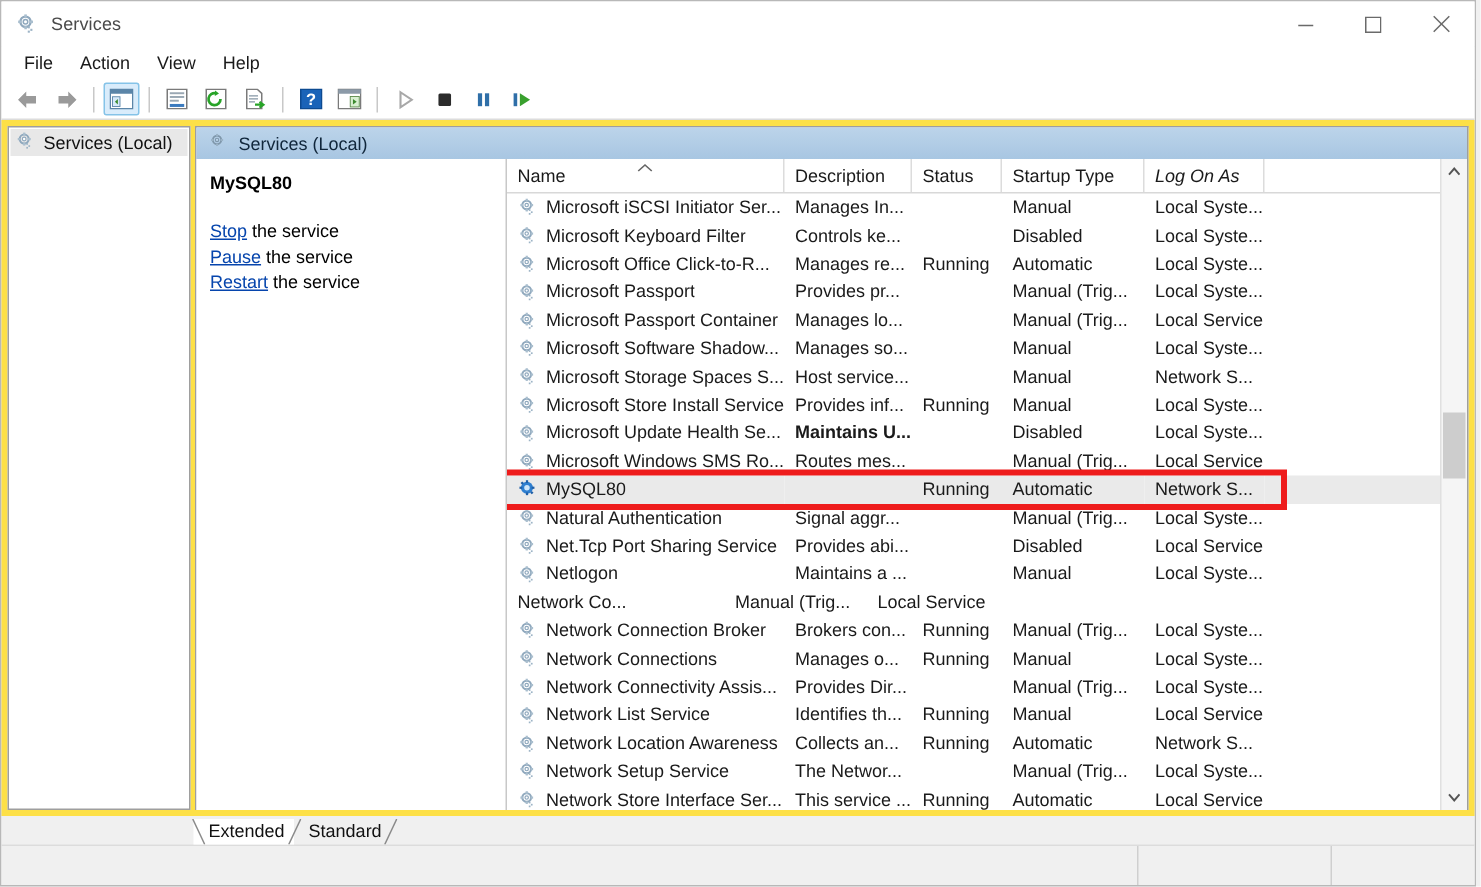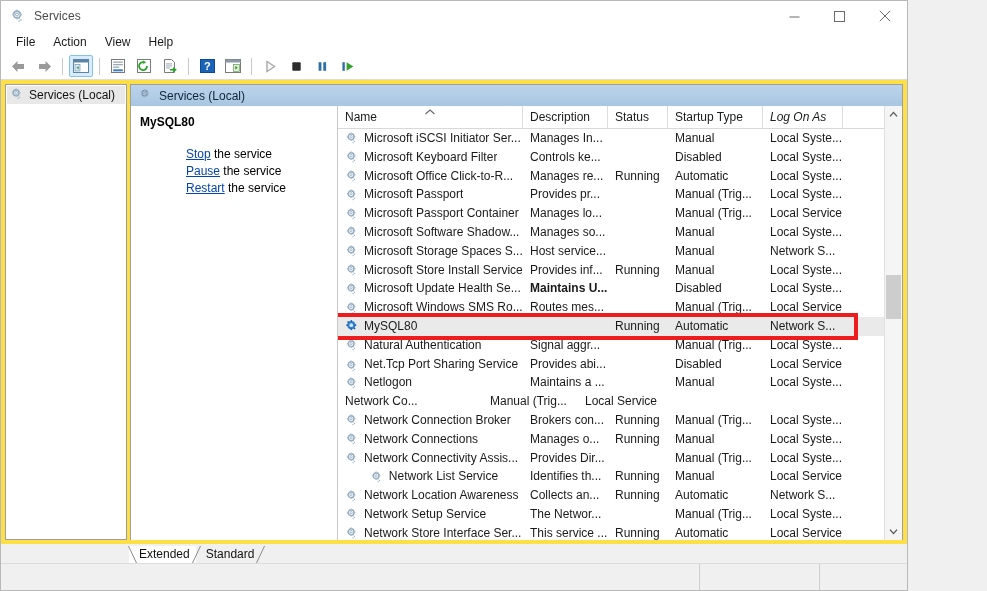--- a/index.html
+++ b/index.html
@@ -10,21 +10,21 @@
     width: 987px;
     height: 591px;
     overflow: hidden;
     font-family: "Liberation Sans", sans-serif;
     font-size: 12px;
     color: #000;
     background: #f0f0f0;
   }
   #app {
     position: relative;
-    width: 908px;
+    width: 984px;
     height: 591px;
     background: #ffffff;
     box-sizing: border-box;
     border: 1px solid #b8b8b8;
     display: flex;
     flex-direction: column;
   }
 
   
   .titlebar {
@@ -190,21 +190,20 @@
   .detail-title {
     font-size: 12px;
     font-weight: bold;
     color: #000;
     margin-bottom: 17px;
   }
   .detail-link-row {
     font-size: 12px;
     line-height: 17px;
     color: #000;
-    margin-left: 46px;
   }
   .detail-link-row .lnk {
     color: #0645ad;
     text-decoration: underline;
   }
   .detail-divider {
     position: absolute;
     top: 0;
     right: 0;
     bottom: 0;
@@ -915,21 +914,21 @@
                       </svg></span>
                     <span class="nm">Natural Authentication</span>
                   </div>
                   <div class="cell" style="width: 85px;">Signal aggr...</div>
                   <div class="cell" style="width: 60px;"></div>
                   <div class="cell" style="width: 95px;">Manual (Trig...</div>
                   <div class="cell" style="width: 80px;">Local Syste...</div>
                   <div class="cell" style="flex: 1 1 auto;"></div>
                 </div>
                 <div class="row">
-                  <div class="cell-name" style="width: 185px; align-items: flex-end;">
+                  <div class="cell-name" style="width: 185px;">
                     <span class="svc-ico"><svg width="14" height="14" viewBox="0 0 16 16">
                         <circle cx="7" cy="6.5" r="3.3" fill="none" stroke="#8fa8bd" stroke-width="1.6"></circle>
                         <circle cx="7" cy="6.5" r="1.3" fill="#ffffff" stroke="#8fa8bd" stroke-width="0.9"></circle>
                         <g fill="#a9bece">
                           <rect x="6.2" y="1.7" width="1.7" height="2"></rect>
                           <rect x="6.2" y="9.4" width="1.7" height="2"></rect>
                           <rect x="2.2" y="5.7" width="2" height="1.7"></rect>
                           <rect x="9.9" y="5.7" width="2" height="1.7"></rect>
                         </g>
                         <g fill="#9db4c6">
@@ -1047,21 +1046,21 @@
                       </svg></span>
                     <span class="nm">Network Connectivity Assis...</span>
                   </div>
                   <div class="cell" style="width: 85px;">Provides Dir...</div>
                   <div class="cell" style="width: 60px;"></div>
                   <div class="cell" style="width: 95px;">Manual (Trig...</div>
                   <div class="cell" style="width: 80px;">Local Syste...</div>
                   <div class="cell" style="flex: 1 1 auto;"></div>
                 </div>
                 <div class="row">
-                  <div class="cell-name" style="width: 185px; justify-content: center;">
+                  <div class="cell-name" style="width: 185px;">
                     <span class="svc-ico"><svg width="14" height="14" viewBox="0 0 16 16">
                         <circle cx="7" cy="6.5" r="3.3" fill="none" stroke="#8fa8bd" stroke-width="1.6"></circle>
                         <circle cx="7" cy="6.5" r="1.3" fill="#ffffff" stroke="#8fa8bd" stroke-width="0.9"></circle>
                         <g fill="#a9bece">
                           <rect x="6.2" y="1.7" width="1.7" height="2"></rect>
                           <rect x="6.2" y="9.4" width="1.7" height="2"></rect>
                           <rect x="2.2" y="5.7" width="2" height="1.7"></rect>
                           <rect x="9.9" y="5.7" width="2" height="1.7"></rect>
                         </g>
                         <g fill="#9db4c6">

